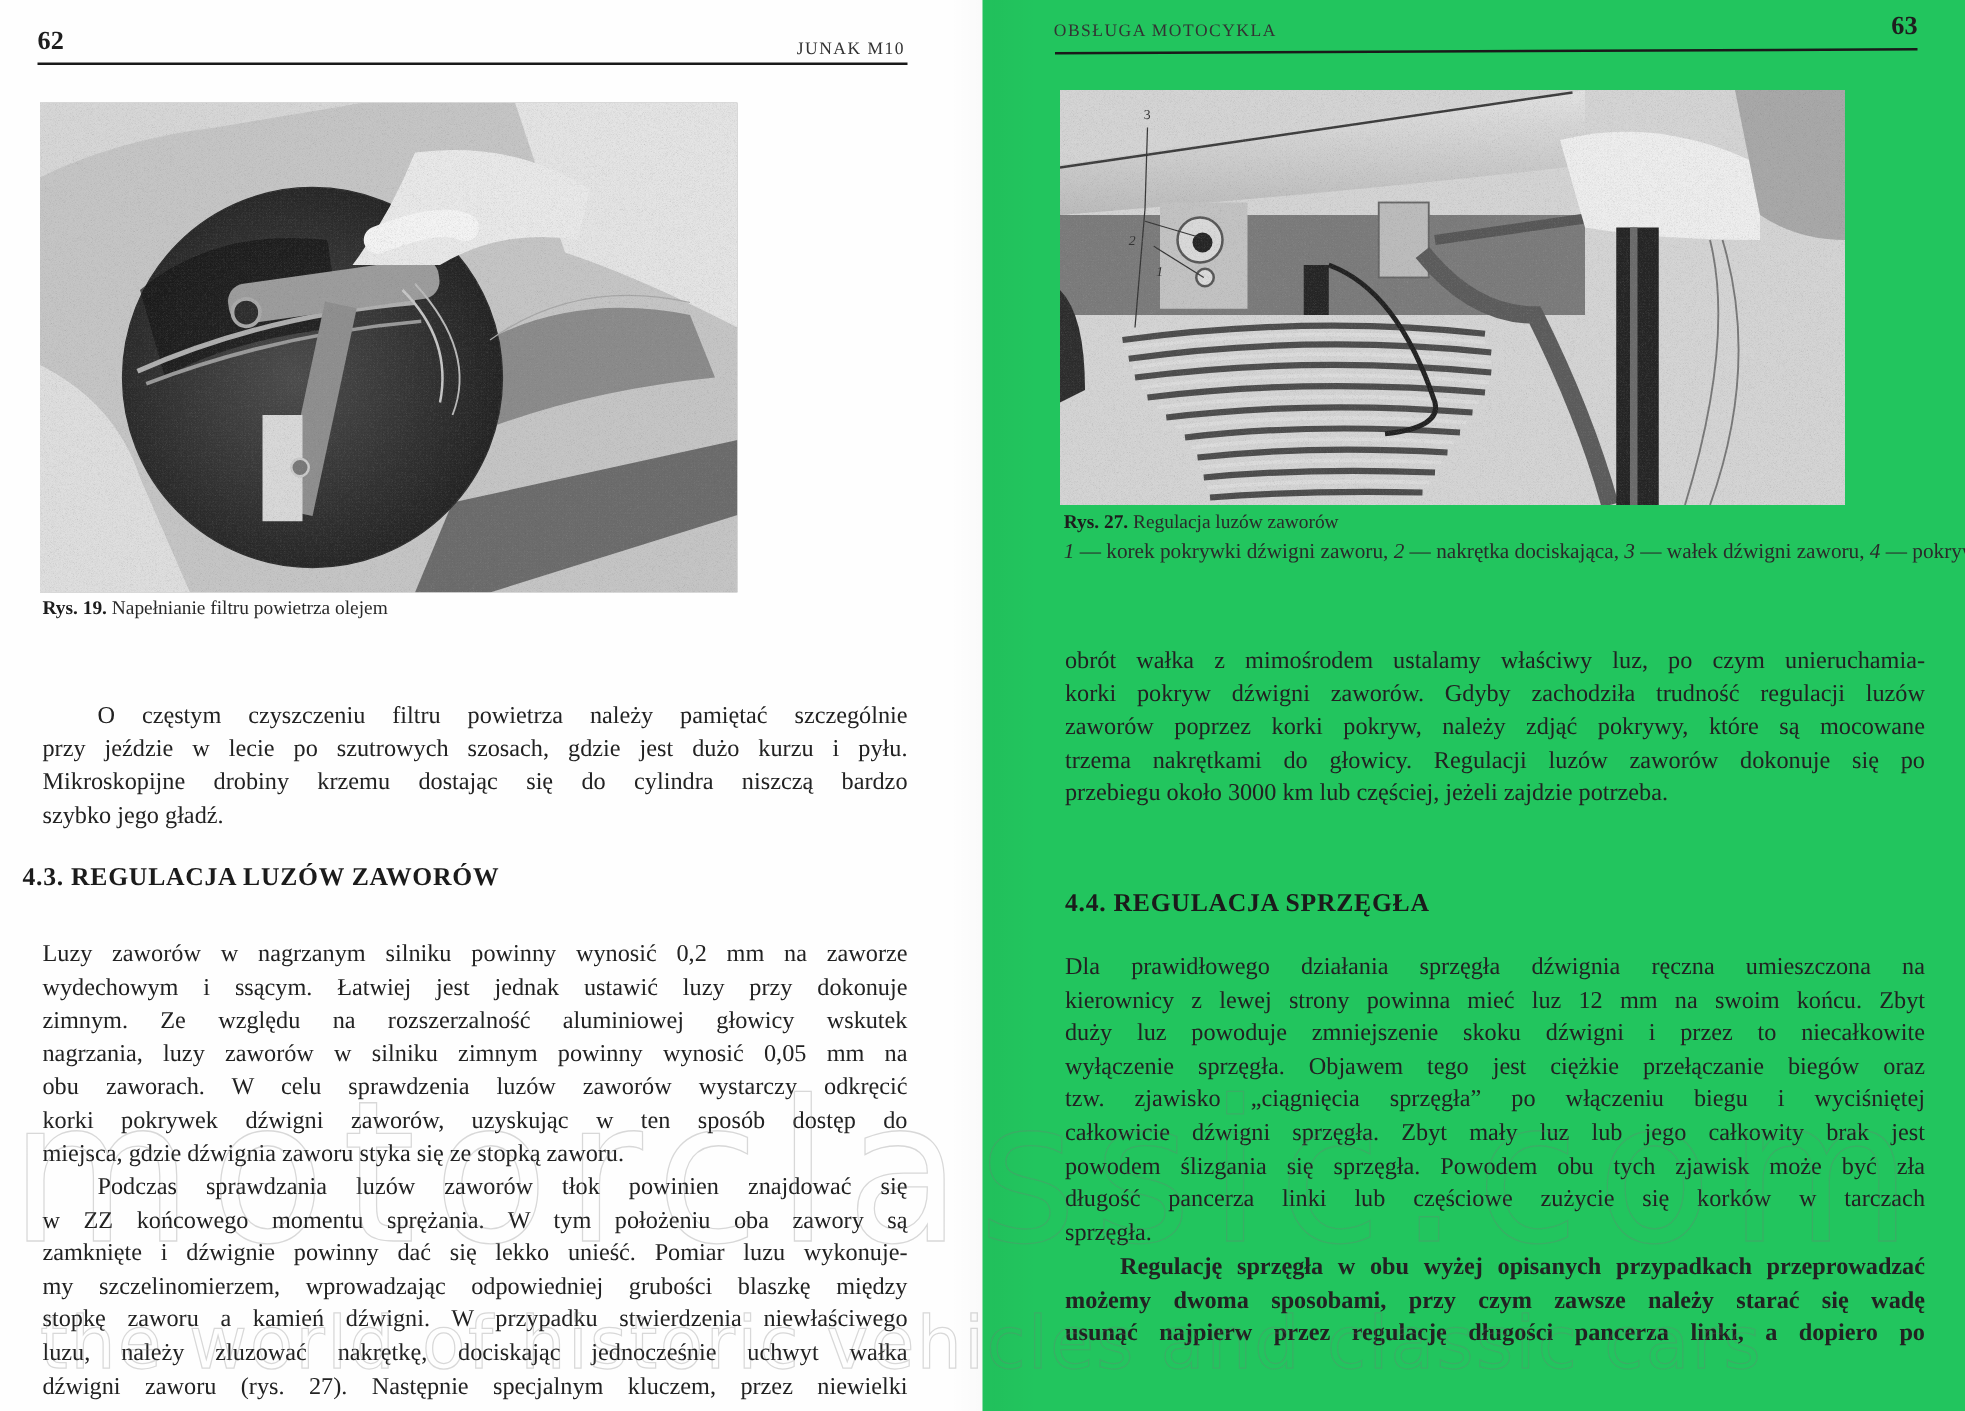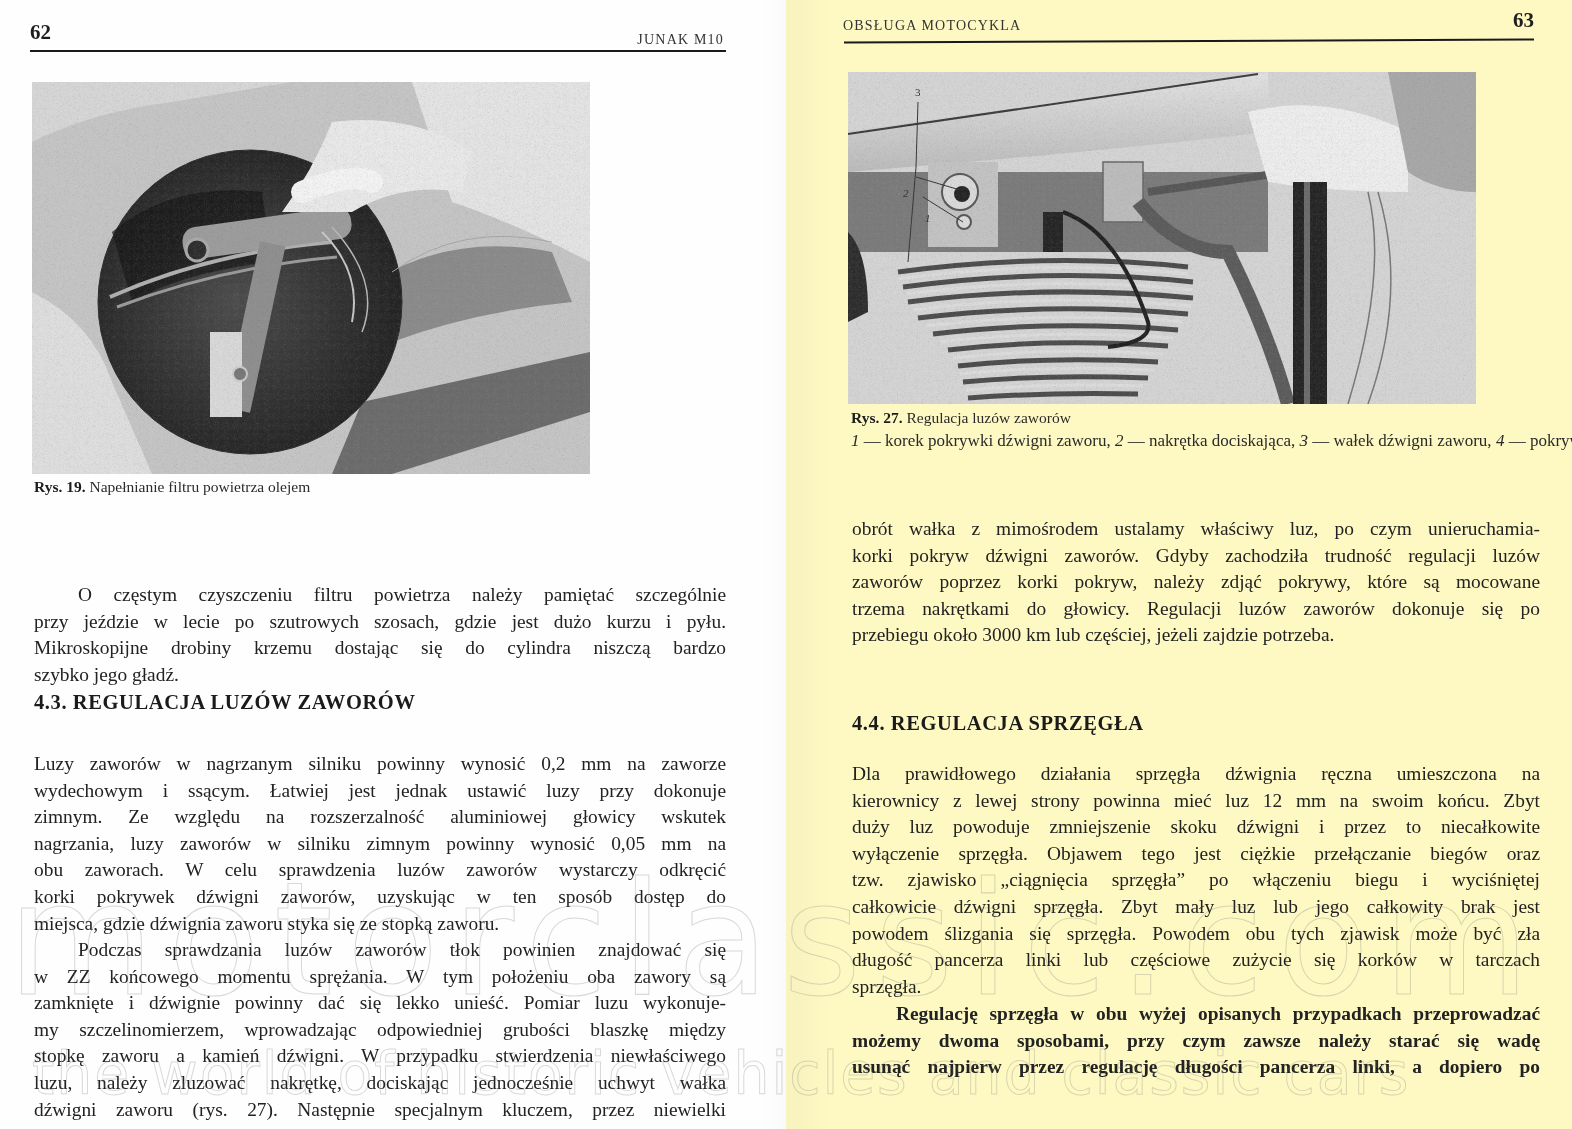--- a/index.html
+++ b/index.html
@@ -4,21 +4,21 @@
 <style>
   html, body { margin:0; padding:0; }
   body {
     width:1572px; height:1129px; overflow:hidden; position:relative;
     background:#fdfdfc;
     font-family:"Liberation Serif","DejaVu Serif",serif;
     color:#222;
   }
   .page { position:absolute; top:0; height:1129px; }
   .page-left { left:0; width:786px; background:#fefefe; }
-  .page-right { left:786px; width:786px; background:#fef9c3; }
+  .page-right { left:786px; width:786px; background:#22c55e; }
   .gutter {
     position:absolute; left:760px; top:0; width:70px; height:1129px;
     background:linear-gradient(90deg, rgba(0,0,0,0) 0%, rgba(0,0,0,0.025) 50%, rgba(0,0,0,0) 100%);
     pointer-events:none;
   }
   .folio { position:absolute; font-weight:bold; font-size:21px; color:#1e1e1e; }
   .running { position:absolute; font-size:14px; letter-spacing:1.2px; color:#333; }
   .rule { position:absolute; height:2px; background:#1a1a1a; }
 
   .photo { position:absolute; overflow:hidden; background:#bdbdbd; }
@@ -90,28 +90,28 @@
       <path d="M360 190 Q430 140 520 160" stroke="#a8a8a8" stroke-width="1" fill="none"></path>
       <rect width="558" height="392" filter="url(#noise1)"></rect>
     </svg>
   </div>
 
   <div class="caption" style="left:34px; top:478px;">
     <b>Rys. 19.</b>
     <span>Napełnianie filtru powietrza olejem</span>
   </div>
 
-  <div class="body-text" style="left:34px; top:560px; width:692px;margin-top:22px;">
+  <div class="body-text" style="left:34px; top:560px; width:692px;">
     <span class="line" style="padding-left:44px;">O częstym czyszczeniu filtru powietrza należy pamiętać szczególnie</span>
     <span class="line">przy jeździe w lecie po szutrowych szosach, gdzie jest dużo kurzu i pyłu.</span>
     <span class="line">Mikroskopijne drobiny krzemu dostając się do cylindra niszczą bardzo</span>
     <span class="line last">szybko jego gładź.</span>
   </div>
 
-  <div class="heading" style="left:34px; top:691px;">4.3. REGULACJA LUZÓW ZAWORÓW</div>
+  <div class="heading" style="left:18px; top:691px;">4.3. REGULACJA LUZÓW ZAWORÓW</div>
 
   <div class="body-text" style="left:34px; top:751px; width:692px;">
     <span class="line">Luzy zaworów w nagrzanym silniku powinny wynosić 0,2 mm na zaworze</span>
     <span class="line">wydechowym i ssącym. Łatwiej jest jednak ustawić luzy przy dokonuje</span>
     <span class="line">zimnym. Ze względu na rozszerzalność aluminiowej głowicy wskutek</span>
     <span class="line">nagrzania, luzy zaworów w silniku zimnym powinny wynosić 0,05 mm na</span>
     <span class="line">obu zaworach. W celu sprawdzenia luzów zaworów wystarczy odkręcić</span>
     <span class="line">korki pokrywek dźwigni zaworów, uzyskując w ten sposób dostęp do</span>
     <span class="line last">miejsca, gdzie dźwignia zaworu styka się ze stopką zaworu.</span>
   </div>

